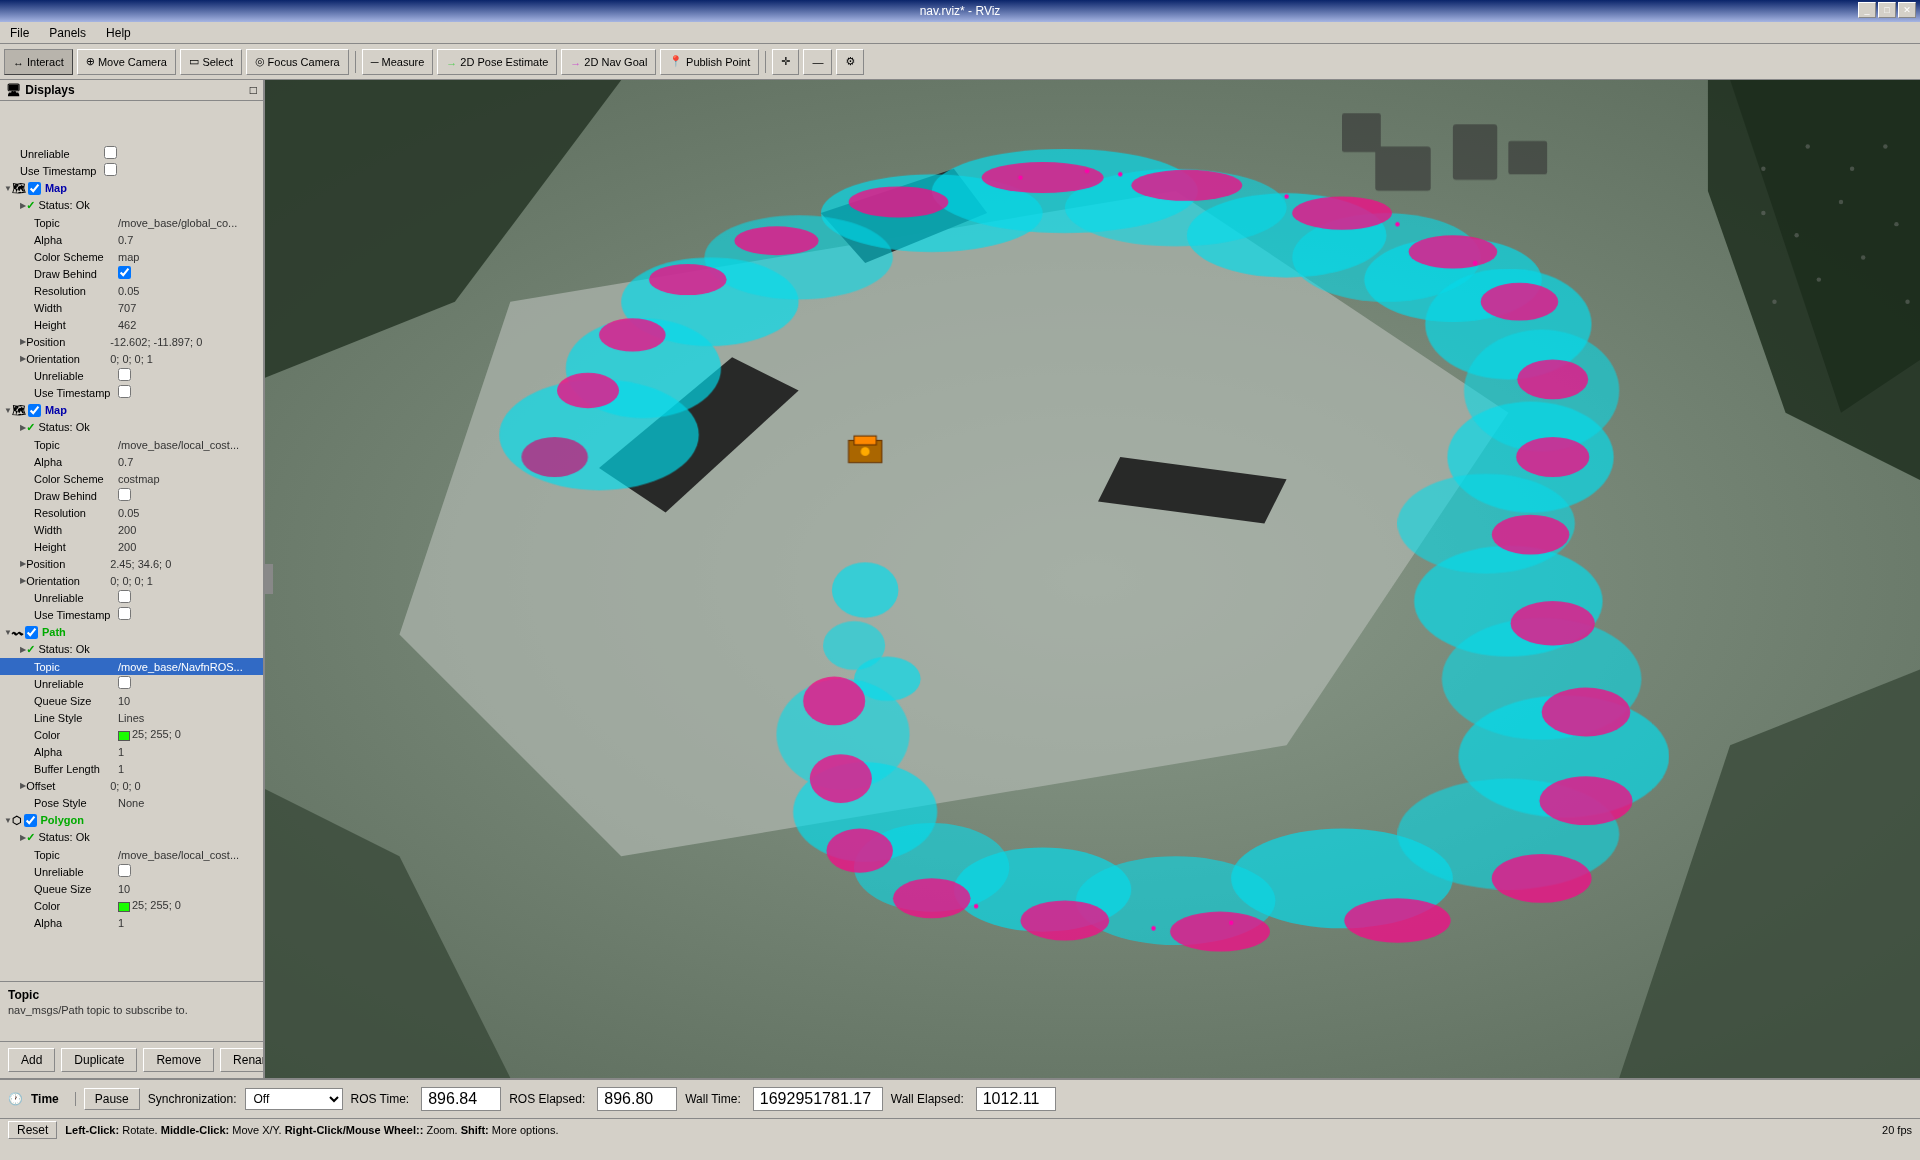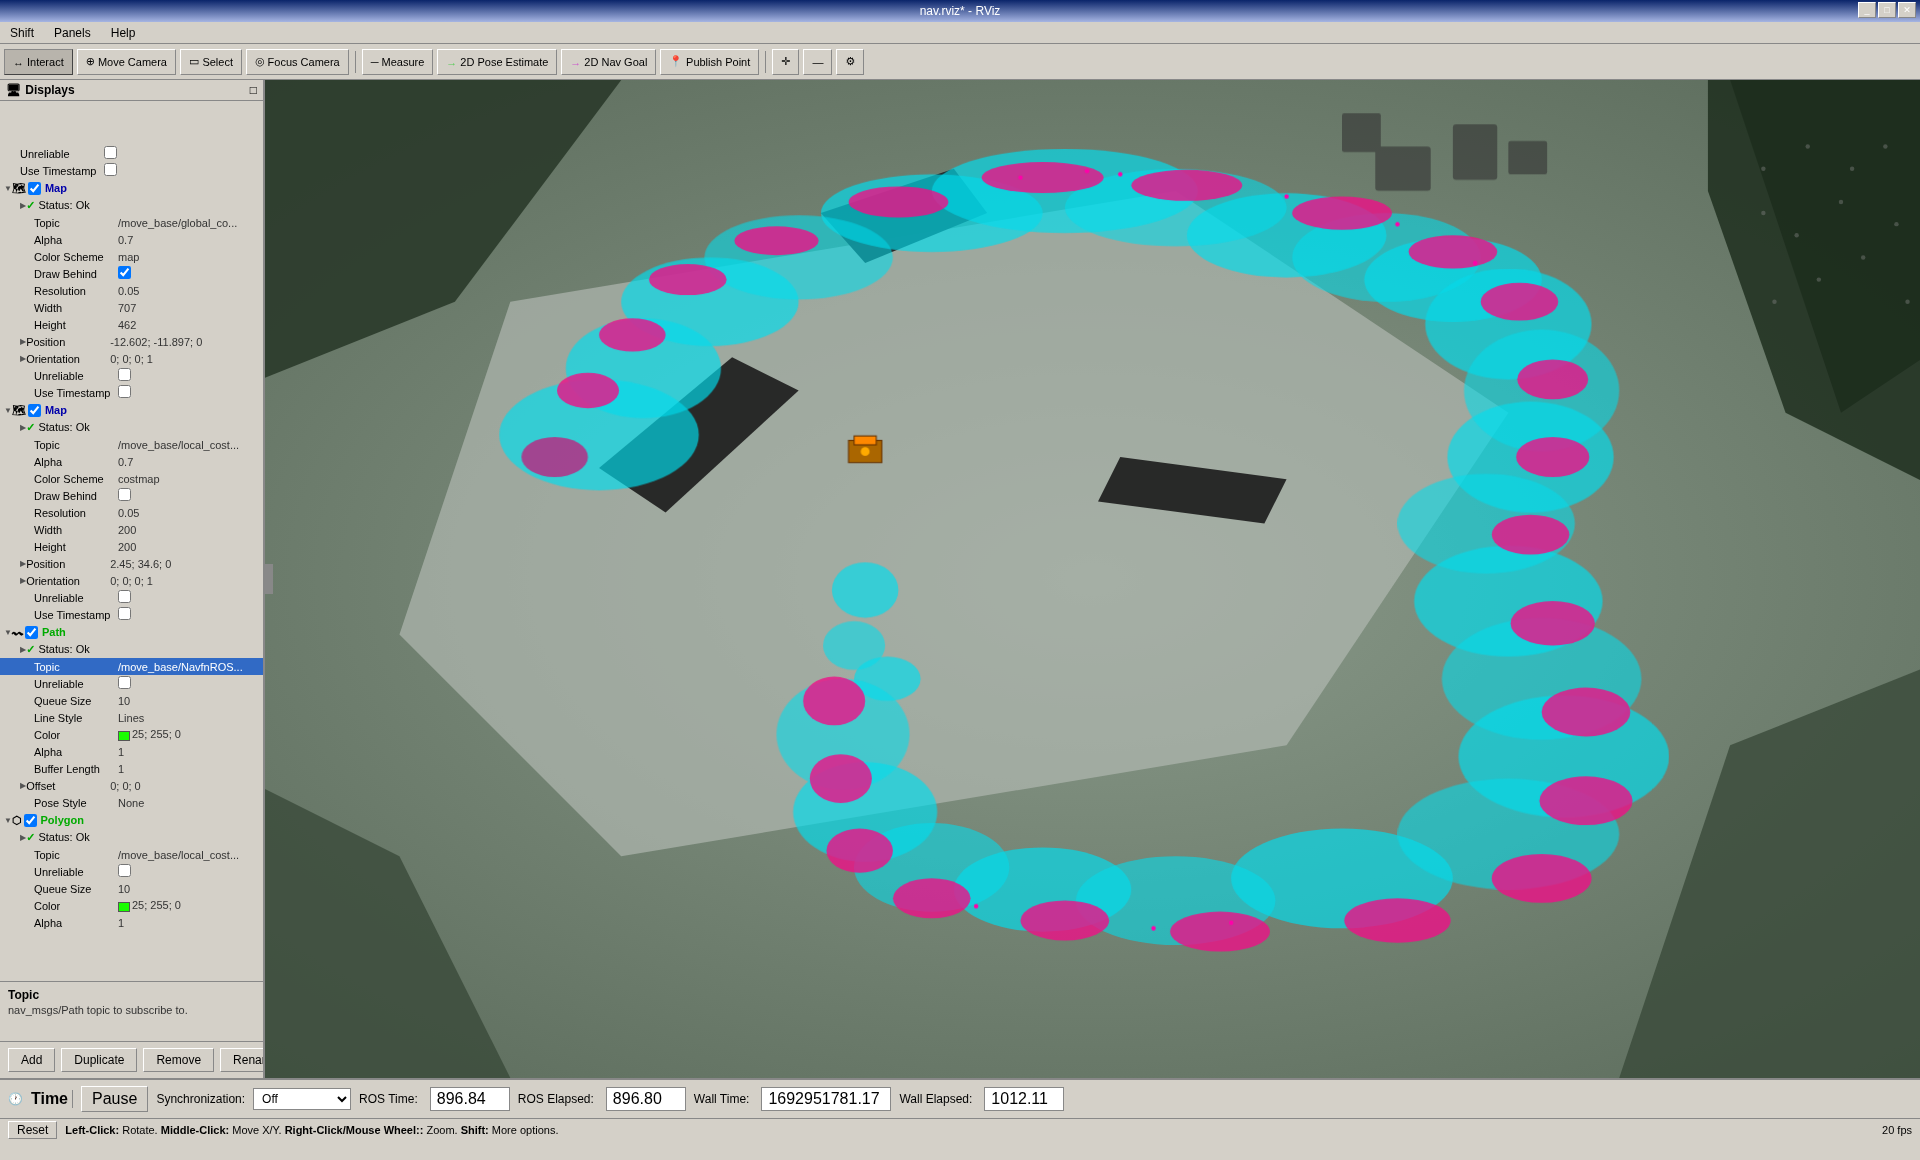--- a/index.html
+++ b/index.html
@@ -196,23 +196,23 @@
       background: #d4d0c8;
       border-top: 2px solid #888;
       height: 40px;
       display: flex;
       align-items: center;
       padding: 0 8px;
       gap: 8px;
     }
     #time-label {
       font-weight: bold;
-      font-size: 16px;
+      font-size: 12px;
       border-right: 1px solid #888;
-      padding-right: 4px;
+      padding-right: 16px;
     }
     .time-field {
       display: flex;
       align-items: center;
       gap: 12px;
       font-size: 12px;
     }
     .time-value-box {
       background: white;
       border: 1px solid #888;
@@ -225,21 +225,21 @@
       border: 1px solid #888;
       padding: 2px 4px;
       font-size: 12px;
     }
     .pause-btn {
       padding: 3px 10px;
       background: #d4d0c8;
       border: 1px solid #888;
       border-top-color: #fff;
       border-left-color: #fff;
-      font-size: 16px;
+      font-size: 12px;
       cursor: pointer;
     }
 
     
     #statusbar {
       background: #d4d0c8;
       border-top: 1px solid #888;
       padding: 2px 8px;
       font-size: 11px;
       height: 22px;
@@ -276,21 +276,21 @@
 <div id="titlebar">
   <span>nav.rviz* - RViz</span>
   <div id="titlebar-controls">
     <div class="win-btn">_</div>
     <div class="win-btn">□</div>
     <div class="win-btn">✕</div>
   </div>
 </div>
 
 <div id="menubar">
-  <span class="menu-item">Shift</span>
+  <span class="menu-item">File</span>
   <span class="menu-item">Panels</span>
   <span class="menu-item">Help</span>
 </div>
 
 <div id="toolbar">
   <button class="toolbar-btn active">
     <span>↔</span>
     <span>Interact</span>
   </button>
   <button class="toolbar-btn">

